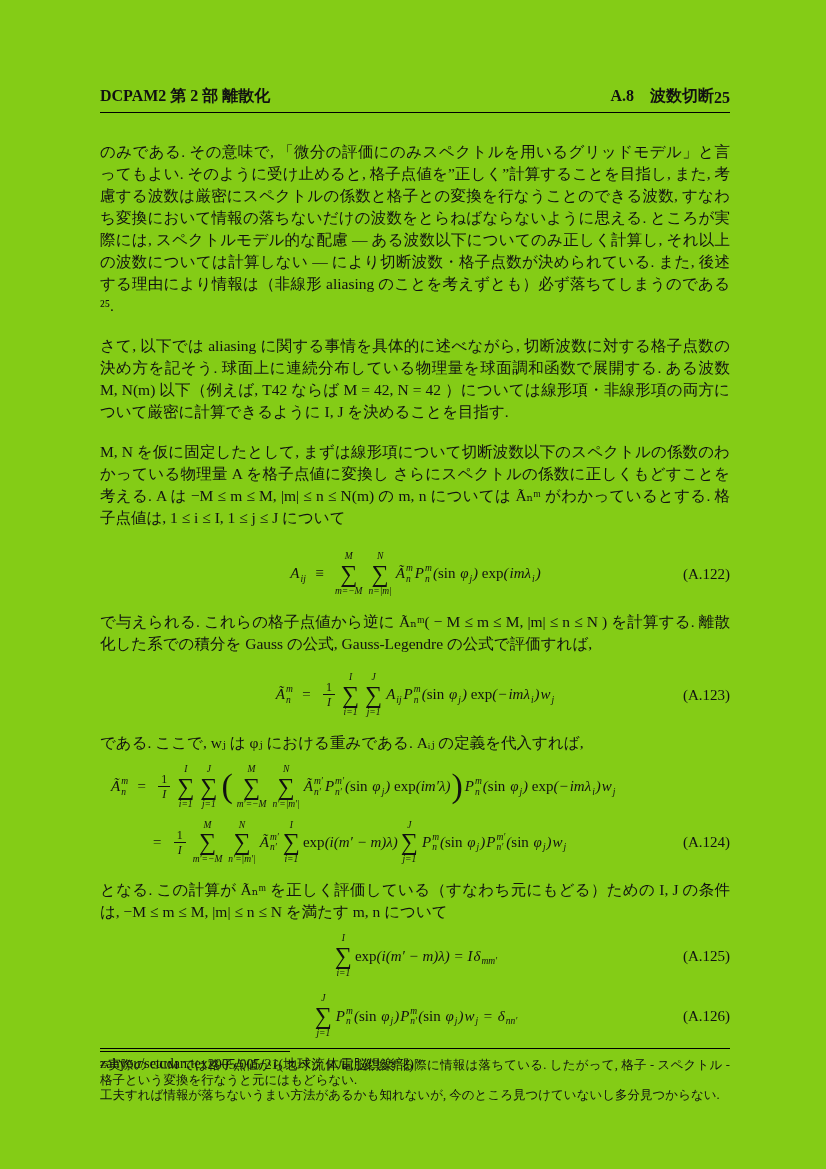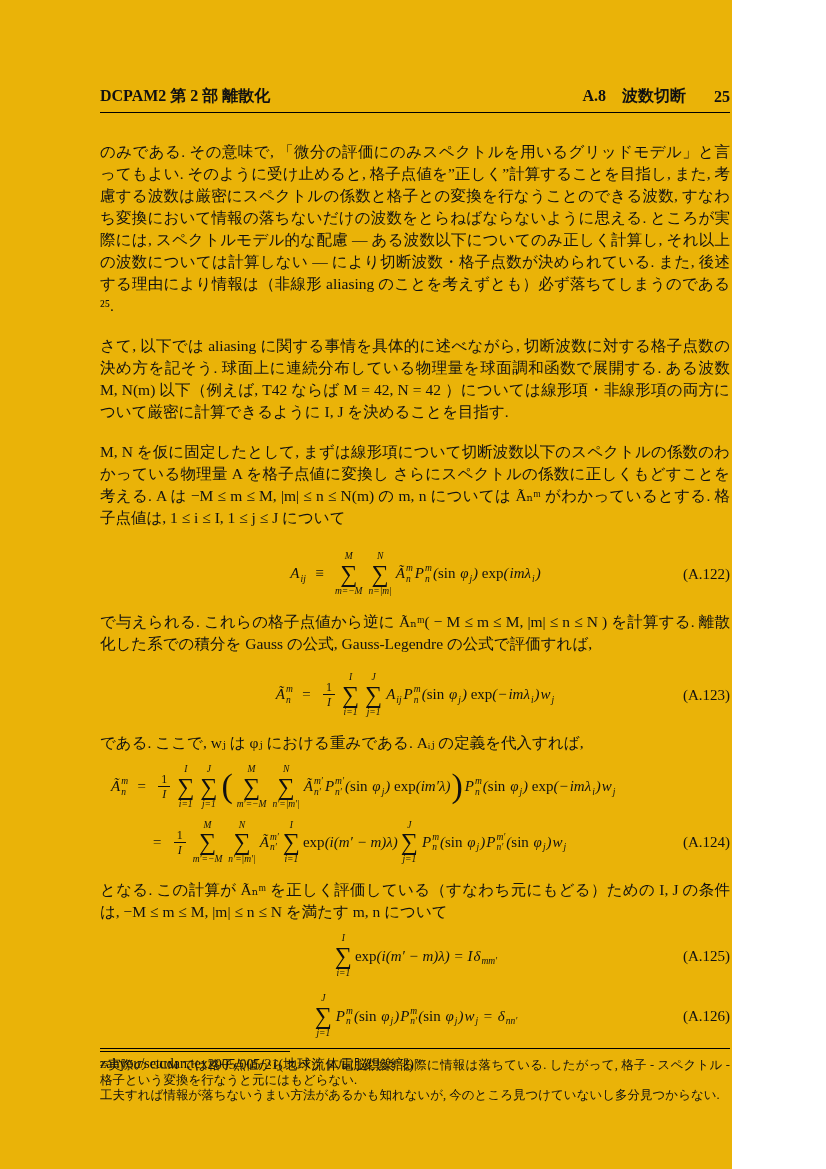--- a/index.html
+++ b/index.html
@@ -1,22 +1,22 @@
 <!DOCTYPE html>
 <html lang="ja"><head>
 <meta charset="utf-8">
 <style>
   html,body{margin:0;padding:0;background:#fff;}
-  .page{position:relative;width:732px;height:1169px;background:#eab308;color:#111;
+  .page{position:relative;width:826px;height:1169px;background:#84cc16;color:#111;
         font-family:"Liberation Serif","DejaVu Serif","DejaVu Sans",serif;overflow:hidden;}
   .content{position:absolute;left:100px;top:86px;width:630px;}
   
   .header{display:flex;justify-content:space-between;align-items:baseline;font-weight:bold;font-size:16px;}
-  .hright{display:inline-flex;align-items:center;}
-  .pgnum{margin-left:28px;}
+  .hright{display:inline-flex;align-items:flex-end;}
+  .pgnum{}
   .headrule{border-top:1.5px solid #000;margin:5px 0 28px 0;}
   
   p.body{margin:0 0 18px 0;font-size:15.5px;line-height:22px;text-align:justify;}
   
   .eqrow{position:relative;display:flex;align-items:center;justify-content:center;
          margin:10px 0 14px 0;font-size:15px;min-height:44px;}
   .eqrow.noindent{margin-bottom:4px;}
   .eqleft1{justify-content:flex-start;padding-left:10px;}
   .eqleft2{justify-content:flex-start;padding-left:52px;}
   .eqbody{display:inline-flex;align-items:center;white-space:nowrap;max-width:100%;}

